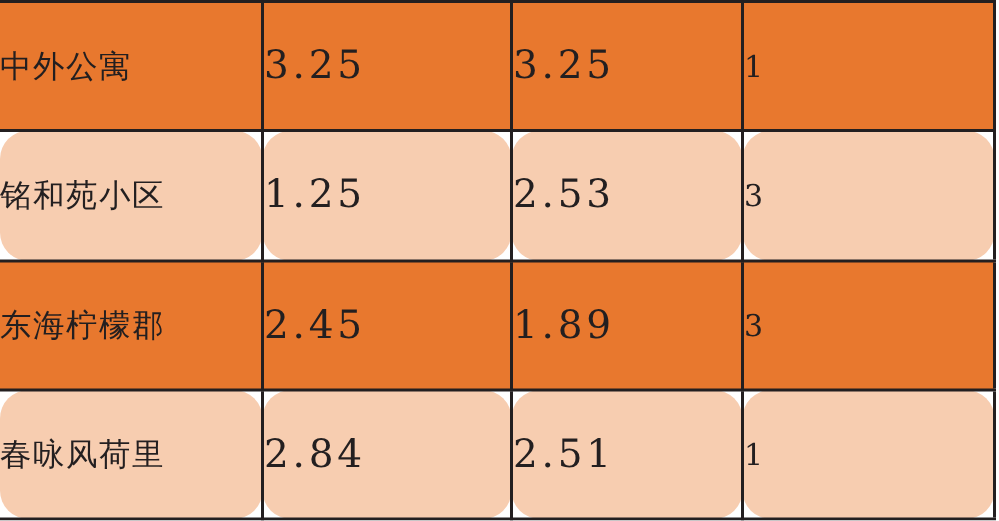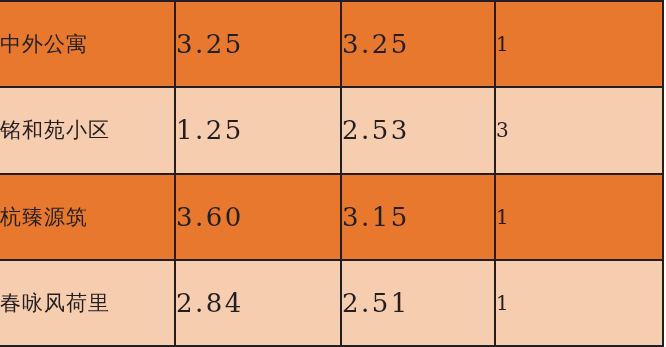--- a/index.html
+++ b/index.html
@@ -31,21 +31,21 @@
     border-right: 2px solid #231f20;
     border-left: 0;
     text-align: left;
     vertical-align: middle;
     color: #231f20;
     padding: 0;
     height: 57.8px;
   }
 
   .data-table tr.row-odd td  { background: #e8782e; }
-  .data-table tr.row-even td { background: #f7cdb0; }
+  .data-table tr.row-even td { background: #f7cdb0; border-radius: 19px; }
 
   .data-table td.cell-last { border-right: 0; }
 
   col.col-name  { width: 175px; }
   col.col-val1  { width: 166px; }
   col.col-val2  { width: 154px; }
   col.col-rank  { width: 168px; }
 
   .cell-name {
     font-size: 21px;
@@ -80,28 +80,28 @@
       <td class="cell-rank cell-last">1</td>
     </tr>
 
     <tr class="row-even">
       <td class="cell-name">铭和苑小区</td>
       <td class="cell-number">1.25</td>
       <td class="cell-number">2.53</td>
       <td class="cell-rank cell-last">3</td>
     </tr>
 
-    <tr class="row-odd">
-      <td class="cell-name">杭臻源筑</td>
-      <td class="cell-number">3.60</td>
-      <td class="cell-number">3.15</td>
-      <td class="cell-rank cell-last">1</td>
-    </tr>
 
 
+    <tr class="row-odd">
+      <td class="cell-name">东海柠檬郡</td>
+      <td class="cell-number">2.45</td>
+      <td class="cell-number">1.89</td>
+      <td class="cell-rank cell-last">3</td>
+    </tr>
 
     <tr class="row-even">
       <td class="cell-name">春咏风荷里</td>
       <td class="cell-number">2.84</td>
       <td class="cell-number">2.51</td>
       <td class="cell-rank cell-last">1</td>
     </tr>
 
   </tbody>
 </table>

